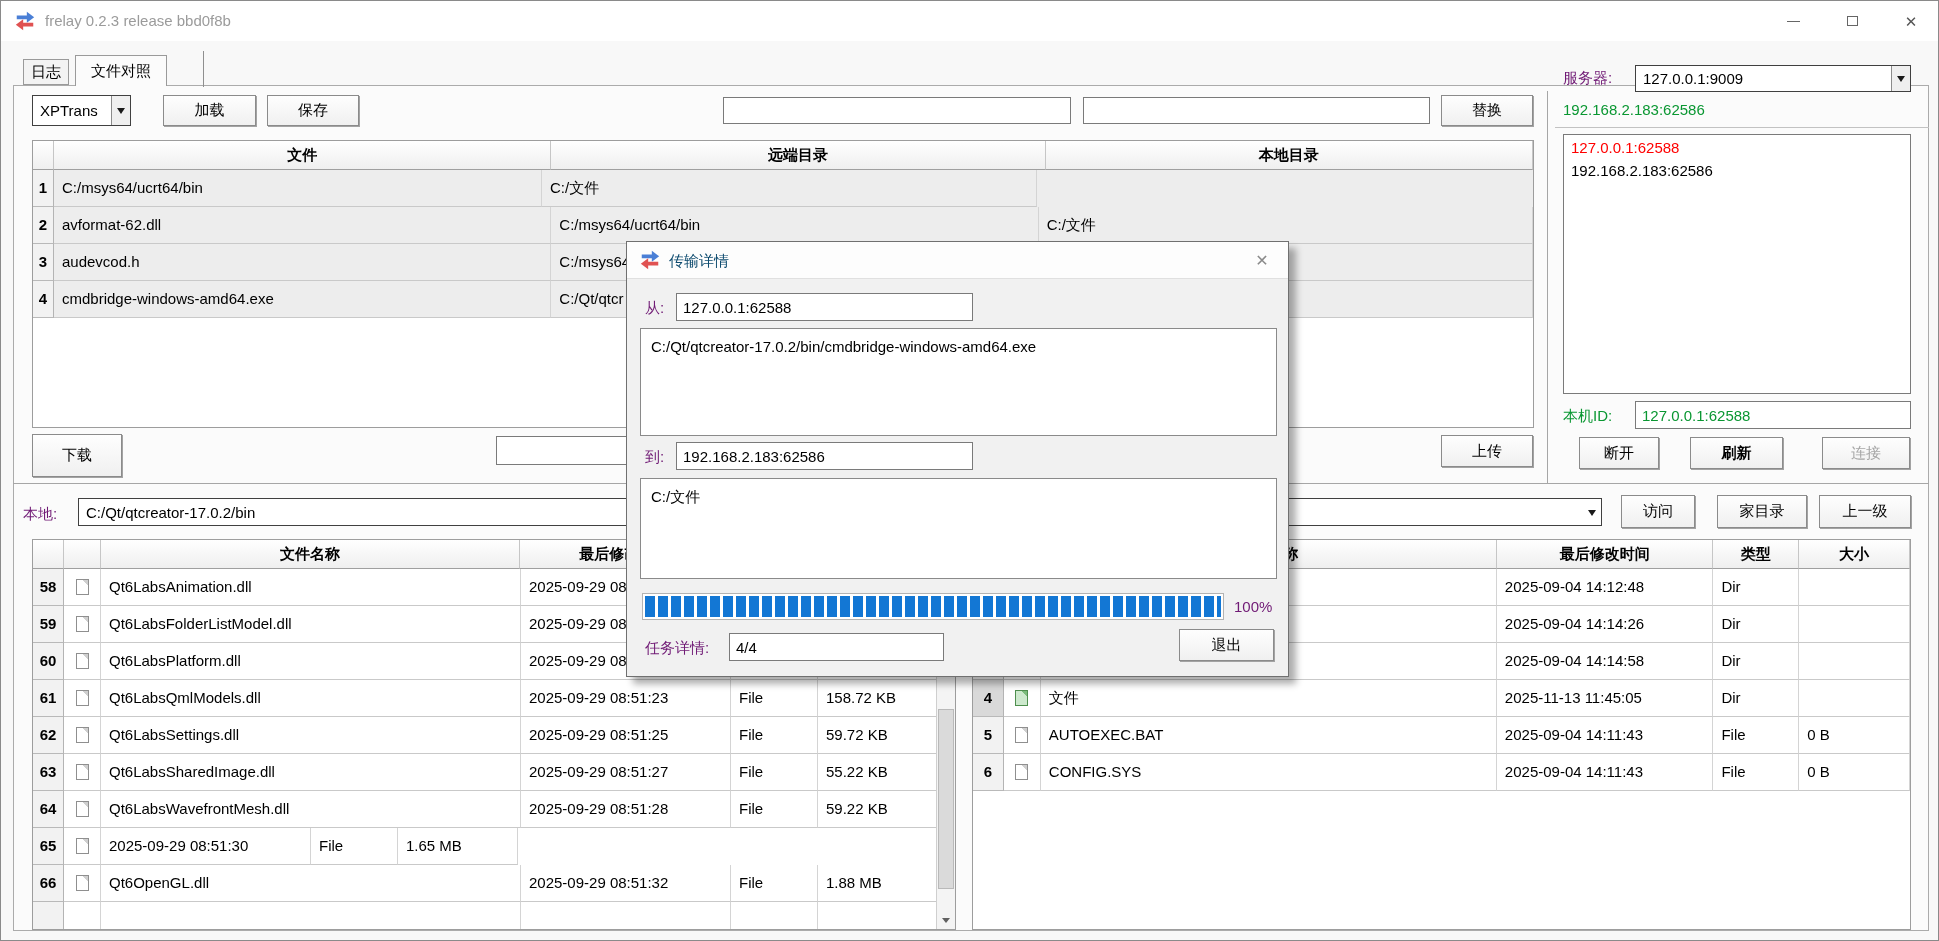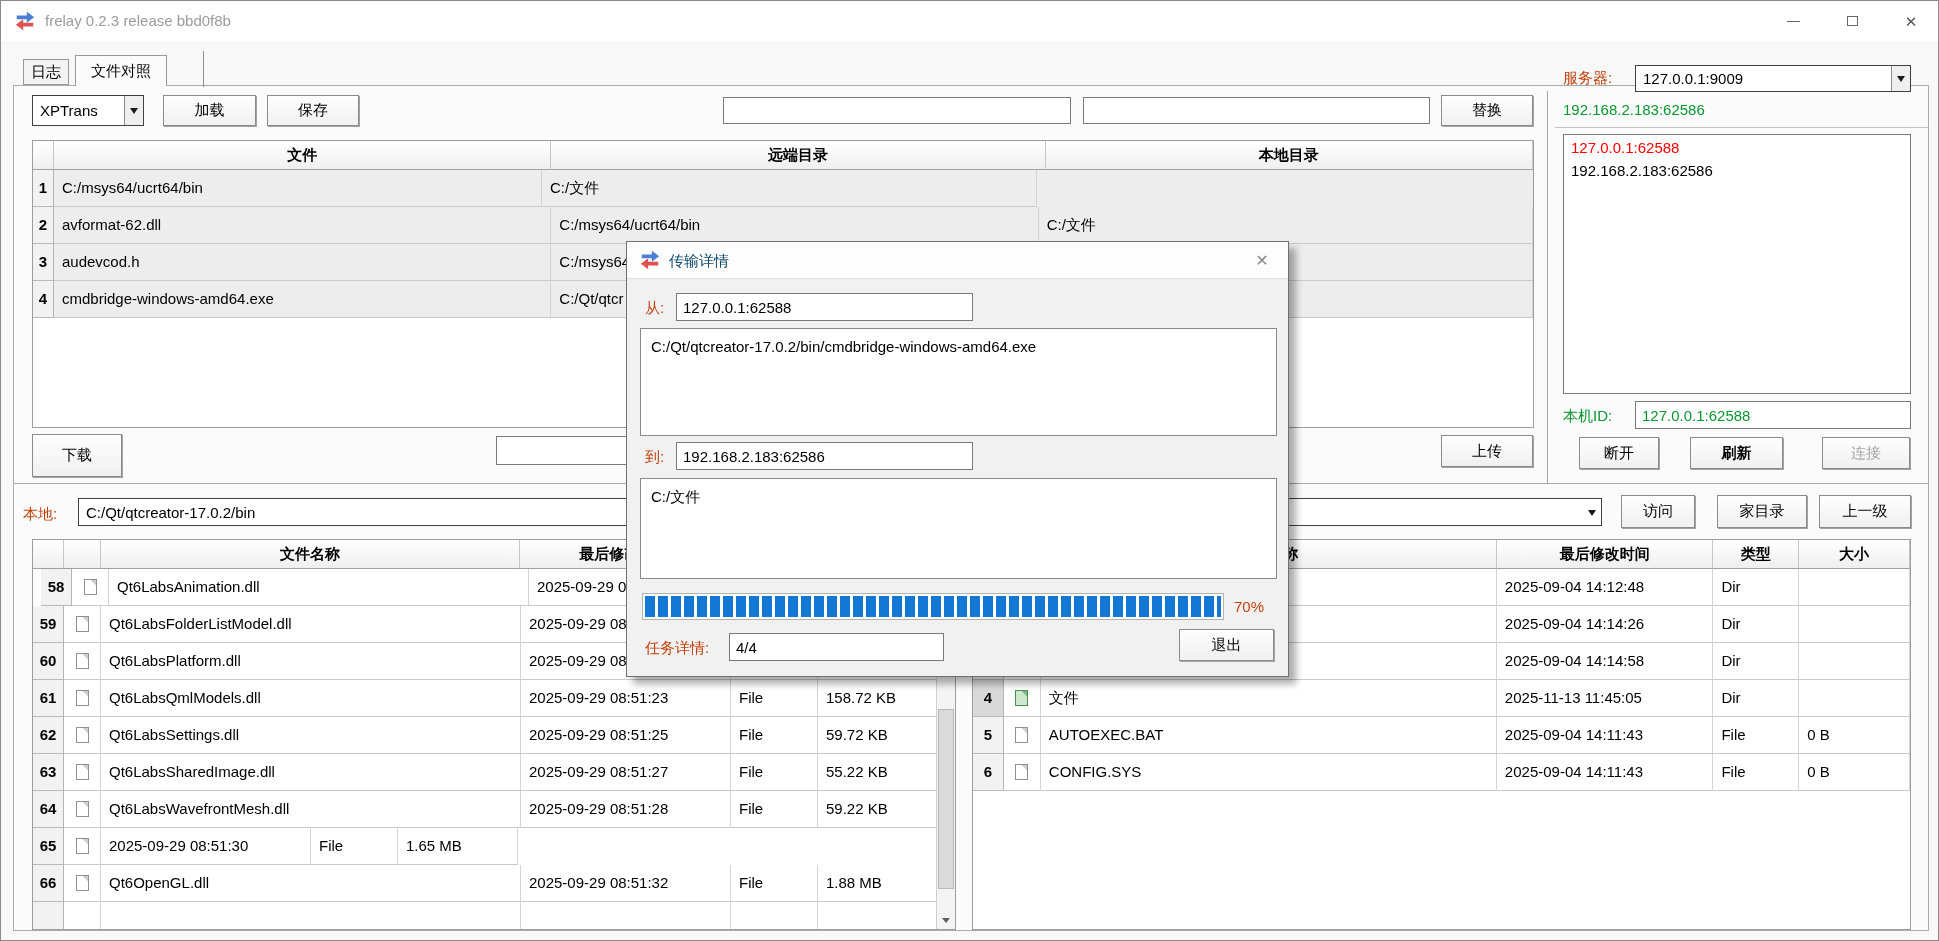--- a/index.html
+++ b/index.html
@@ -37,21 +37,21 @@
   .btn.bold { font-weight:bold; }
   .btn.disabled { color:#a6a6a6; }
   .tin { position:absolute; border:1px solid #7a7a7a; background:#fff; font-size:15px;
          padding:0 6px; font-family:inherit; color:#000; outline:none; }
   .tin.green { color:var(--green); }
   .combo { position:absolute; border:1px solid #404040; background:#fff; display:flex; align-items:center; }
   .combo .val { flex:1; padding-left:7px; font-size:15px; white-space:nowrap; overflow:hidden; }
   .combo .arrowbox { width:19px; align-self:stretch; display:flex; align-items:center;
                      justify-content:center; background:#efefef; border-left:1px solid #8b8b8b; }
   .tri-down { width:0; height:0; border:4px solid transparent; border-top:6px solid #1a1a1a; margin-top:5px; }
-  .label { position:absolute; font-size:15px; color:#c2410c; white-space:nowrap; }
+  .label { position:absolute; font-size:15px; color:#701a75; white-space:nowrap; }
   .label.green { color:var(--green); }
 
   
   .table { position:absolute; background:#fff; border:1px solid #9d9d9d; overflow:hidden; }
   .thead-row { display:flex; height:29px; }
   .hcell { border-right:1px solid #c6c6c6; border-bottom:1px solid #9f9f9f;
            background:linear-gradient(#ffffff,#efefef); font-weight:bold; font-size:15px;
            text-align:center; line-height:28px; height:29px; white-space:nowrap; overflow:hidden; }
   .trow { display:flex; height:37px; background:#fff; }
   .trow.partial { height:28px; }
@@ -118,21 +118,21 @@
         <div class="wc-close-glyph">✕</div>
       </div>
   </div>
 
   <div class="frame"></div>
 
   <div class="tab" style="left:22px;top:58px;width:46px;height:26px">日志</div>
   <div class="tab active" style="left:74px;top:54px;width:92px;height:31px">文件对照</div>
   <div class="tab-vline" style="left:202px;top:50px;height:36px"></div>
 
-  <div class="combo" style="left:31px;top:94px;width:112px;height:31px">
+  <div class="combo" style="left:31px;top:94px;width:99px;height:31px">
     <div class="val">XPTrans</div>
     <div class="arrowbox">
         <div class="tri-down"></div>
       </div>
   </div>
   <div class="btn" style="left:162px;top:94px;width:93px;height:31px">加载</div>
   <div class="btn" style="left:266px;top:94px;width:92px;height:31px">保存</div>
   <input class="tin" style="left: 722px; top: 96px; width: 348px; height: 27px;" readonly="" value="">
   <input class="tin" style="left: 1082px; top: 96px; width: 347px; height: 27px;" readonly="" value="">
   <div class="btn" style="left:1440px;top:94px;width:92px;height:31px">替换</div>
@@ -219,21 +219,21 @@
     <div class="vscroll">
       <div class="sb-btn sb-up">
           <div class="tri-up-s"></div>
         </div>
       <div class="sb-thumb" style="top:140px;height:180px"></div>
       <div class="sb-btn sb-down">
           <div class="tri-down-s"></div>
         </div>
     </div>
   <div class="trow">
-        <div class="bcell rownum" style="width: 31px; margin-left: 8px;">58</div>
+        <div class="bcell rownum" style="width: 31px;">58</div>
         <div class="bcell iconcell" style="width: 37px;">
           <div class="ficon"></div>
         </div>
         <div class="bcell" style="width: 420px;">Qt6LabsAnimation.dll</div>
         <div class="bcell" style="width: 210px;">2025-09-29 08</div>
         <div class="bcell" style="width: 87px;"></div>
         <div class="bcell" style="width: 120px;"></div>
       </div>
       <div class="trow">
         <div class="bcell rownum" style="width: 31px;">59</div>
@@ -401,19 +401,19 @@
     </div>
     <div class="label" style="left:18px;top:57px">从:</div>
     <input class="tin" style="left: 49px; top: 51px; width: 297px; height: 28px;" readonly="" value="127.0.0.1:62588">
     <div class="area" style="left:13px;top:86px;width:637px;height:108px">C:/Qt/qtcreator-17.0.2/bin/cmdbridge-windows-amd64.exe</div>
     <div class="label" style="left:18px;top:206px">到:</div>
     <input class="tin" style="left: 49px; top: 200px; width: 297px; height: 28px;" readonly="" value="192.168.2.183:62586">
     <div class="area" style="left:13px;top:236px;width:637px;height:101px">C:/文件</div>
     <div class="progress">
         <div class="fill"></div>
       </div>
-    <div class="label" style="left:607px;top:356px">70%</div>
+    <div class="label" style="left:607px;top:356px">100%</div>
     <div class="label" style="left:18px;top:397px">任务详情:</div>
     <input class="tin" style="left: 102px; top: 391px; width: 215px; height: 28px;" readonly="" value="4/4">
     <div class="btn" style="left:552px;top:387px;width:95px;height:32px">退出</div>
   </div>
 
 </div>
 
 </body></html>

